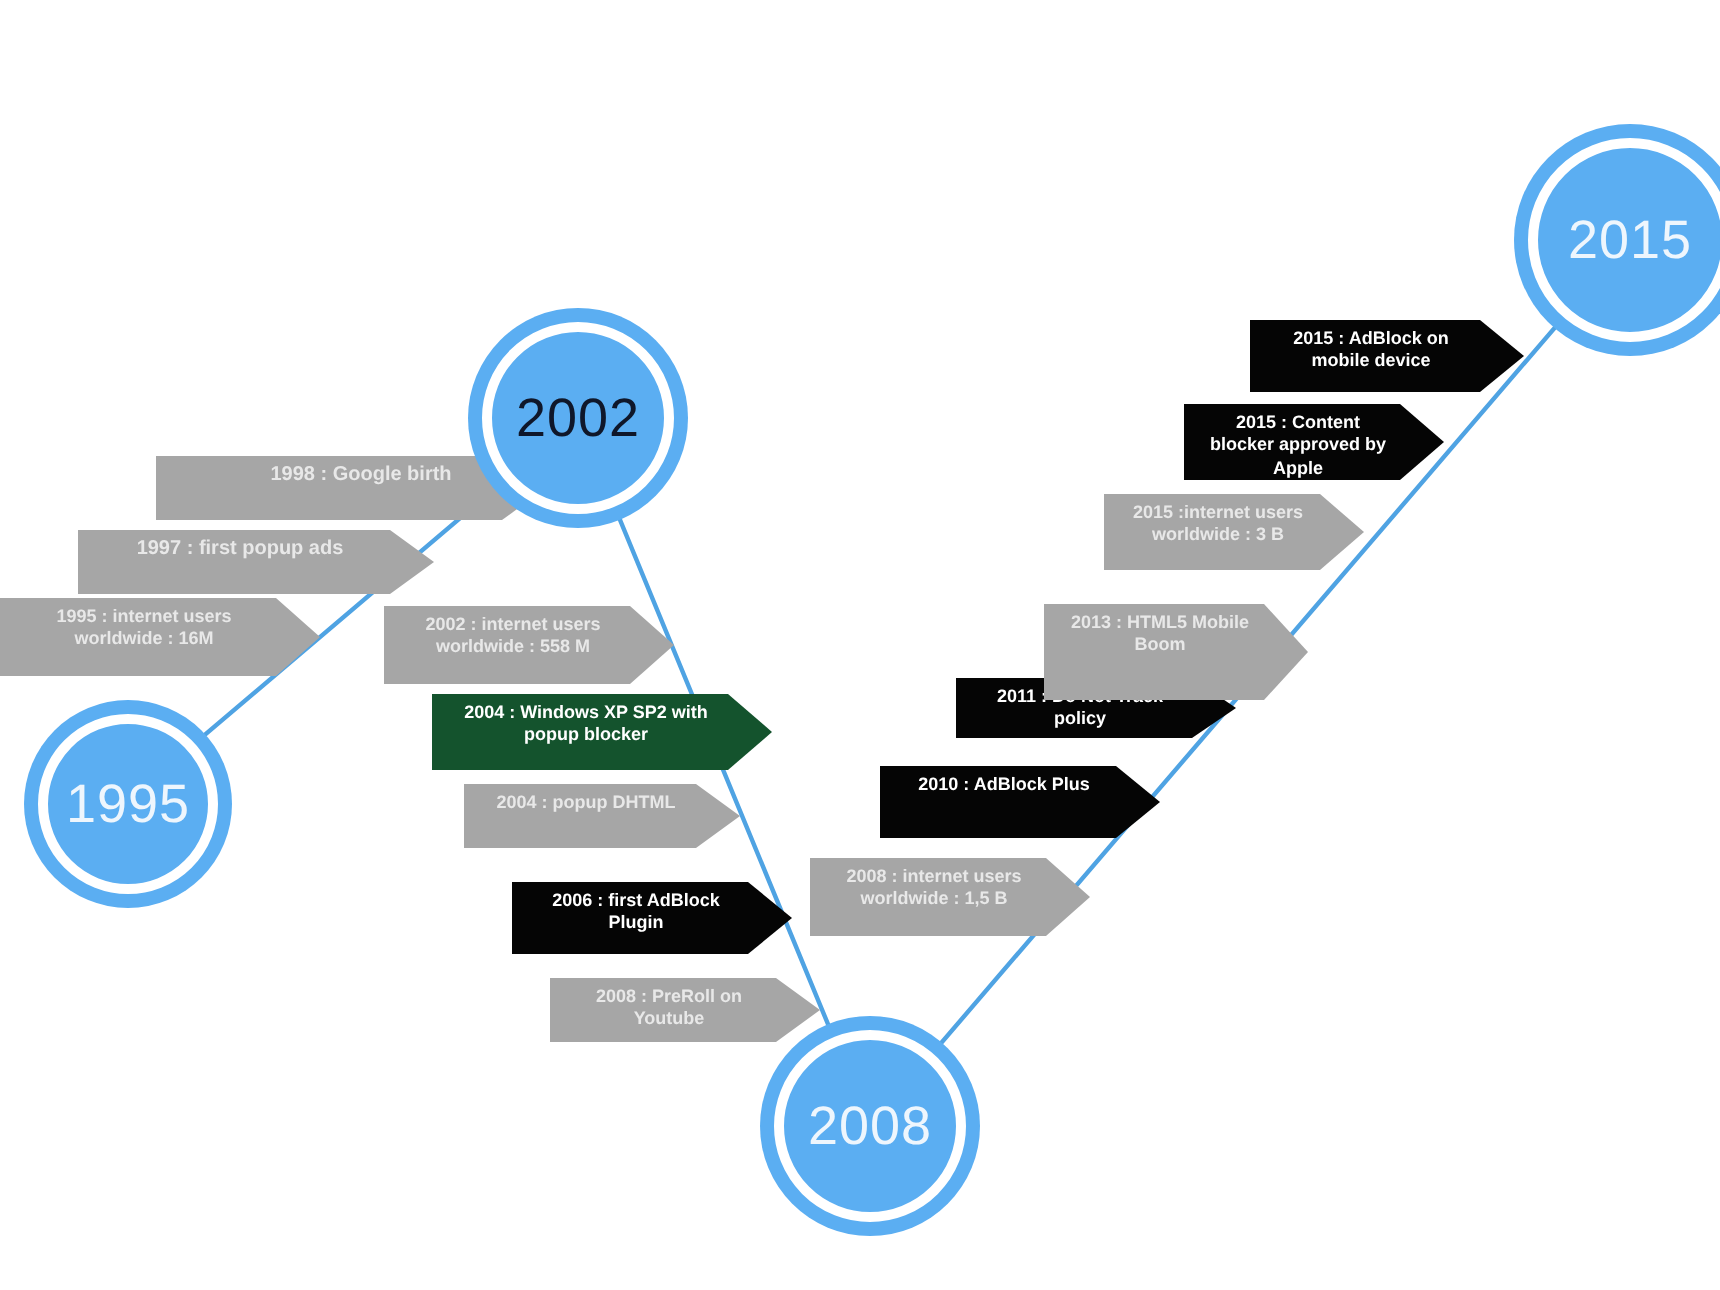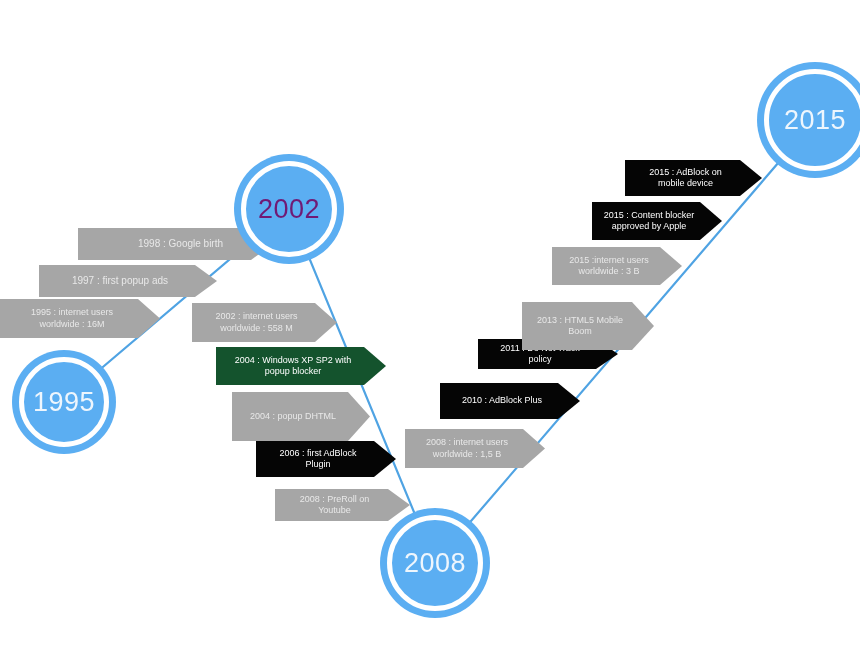--- a/index.html
+++ b/index.html
@@ -55,27 +55,27 @@
     font-weight: 400;
     letter-spacing: 0.5px;
     line-height: 1;
     z-index: 2;
   }
 
   
   .banner {
     position: absolute;
     display: flex;
-    align-items: center;
     justify-content: center;
     text-align: center;
     box-sizing: border-box;
     padding: 4px 26px 4px 10px;
     line-height: 1.25;
     clip-path: polygon(0 0, calc(100% - 22px) 0, 100% 50%, calc(100% - 22px) 100%, 0 100%);
+    font-weight: bold;
   }
   .banner.gray {
     background: #A6A6A6;
     color: #E8E8E8;
   }
   .banner.black {
     background: #050505;
     color: #FFFFFF;
   }
   .banner span {
@@ -101,21 +101,21 @@
       </div>
       <div class="banner gray" style="left: 0px; top: 299px; width: 160px; height: 39px; font-size: 9px; color: rgb(232, 232, 232); background: rgb(166, 166, 166);">
         <span>1995 : internet users worldwide : 16M</span>
       </div>
       <div class="banner gray" style="left: 192px; top: 303px; width: 145px; height: 39px; font-size: 9px; color: rgb(232, 232, 232); background: rgb(166, 166, 166);">
         <span>2002 : internet users worldwide : 558 M</span>
       </div>
       <div class="banner black" style="left: 216px; top: 347px; width: 170px; height: 38px; font-size: 9px; color: rgb(255, 255, 255); background: #14532d;">
         <span>2004 : Windows XP SP2 with popup blocker</span>
       </div>
-      <div class="banner gray" style="left: 232px; top: 392px; width: 138px; height: 49px; font-size: 9px; color: rgb(232, 232, 232); background: rgb(166, 166, 166);">
+      <div class="banner gray" style="left: 232px; top: 392px; width: 138px; height: 32px; font-size: 9px; color: rgb(232, 232, 232); background: rgb(166, 166, 166);">
         <span>2004 : popup DHTML</span>
       </div>
       <div class="banner black" style="left: 256px; top: 441px; width: 140px; height: 36px; font-size: 9px; color: rgb(255, 255, 255); background: rgb(5, 5, 5);">
         <span>2006 : first AdBlock Plugin</span>
       </div>
       <div class="banner gray" style="left: 275px; top: 489px; width: 135px; height: 32px; font-size: 9px; color: rgb(232, 232, 232); background: rgb(166, 166, 166);">
         <span>2008 : PreRoll on Youtube</span>
       </div>
       <div class="banner gray" style="left: 405px; top: 429px; width: 140px; height: 39px; font-size: 9px; color: rgb(232, 232, 232); background: rgb(166, 166, 166);">
         <span>2008 : internet users worldwide : 1,5 B</span>
@@ -139,21 +139,21 @@
         <span>2015 : AdBlock on mobile device</span>
       </div>
     </div>
   <div id="nodes-layer">
       <div class="year-node" style="left: 12px; top: 350px; width: 104px; height: 104px; background: rgb(91, 174, 242);">
         <div class="ring"></div>
         <div class="year-label" style="font-size: 27px; color: rgb(238, 246, 253);">1995</div>
       </div>
       <div class="year-node" style="left: 234px; top: 154px; width: 110px; height: 110px; background: rgb(91, 174, 242);">
         <div class="ring"></div>
-        <div class="year-label" style="font-size: 27px; color: #701a75; text-align: center;">2002</div>
+        <div class="year-label" style="font-size: 27px; color: #0f172a; text-align: center;">2002</div>
       </div>
       <div class="year-node" style="left: 380px; top: 508px; width: 110px; height: 110px; background: rgb(91, 174, 242);">
         <div class="ring"></div>
         <div class="year-label" style="font-size: 27px; color: rgb(238, 246, 253);">2008</div>
       </div>
       <div class="year-node" style="left: 757px; top: 62px; width: 116px; height: 116px; background: rgb(91, 174, 242);">
         <div class="ring"></div>
         <div class="year-label" style="font-size: 27px; color: rgb(238, 246, 253);">2015</div>
       </div>
     </div>

